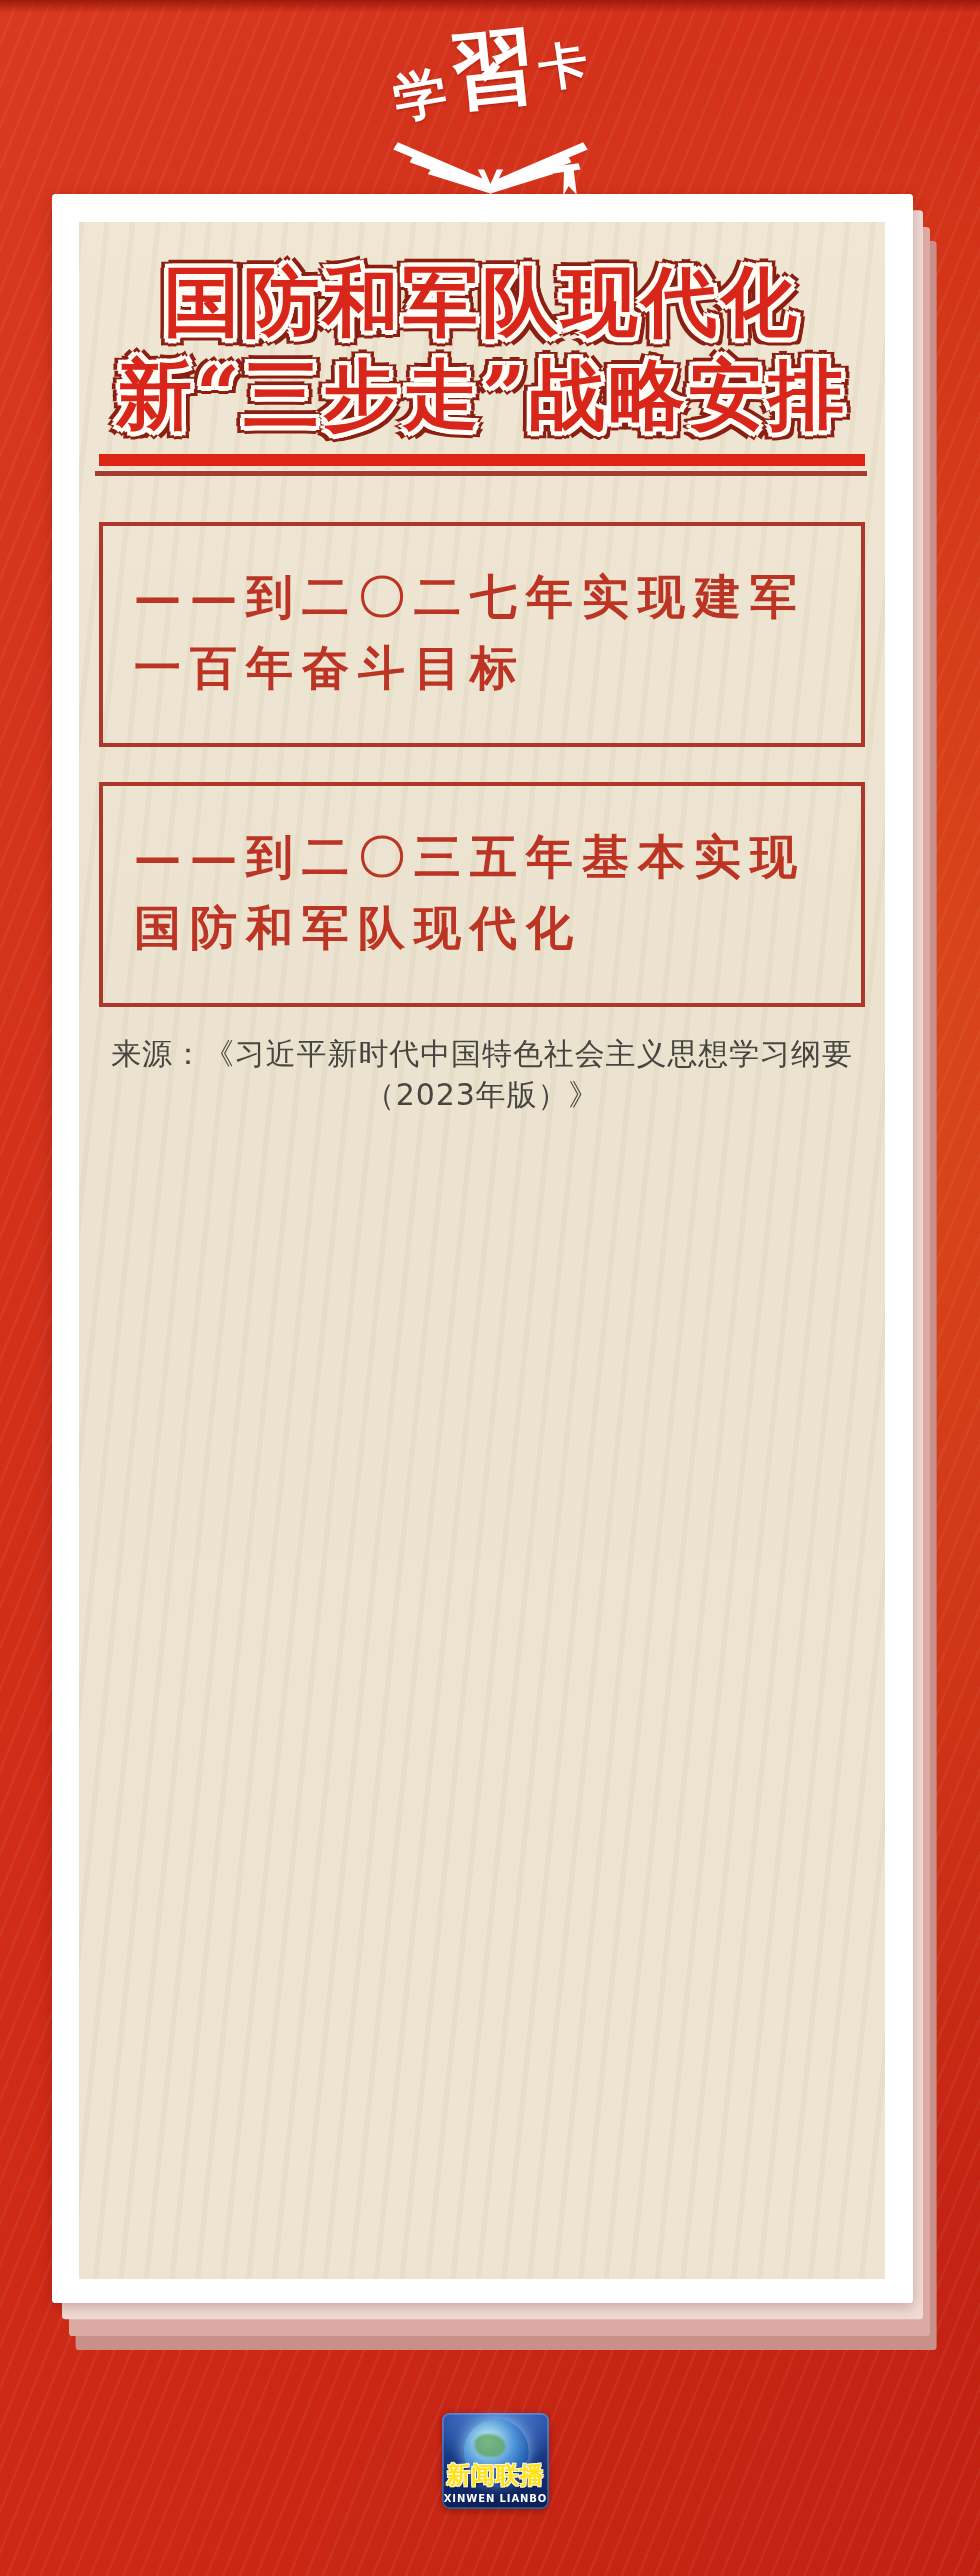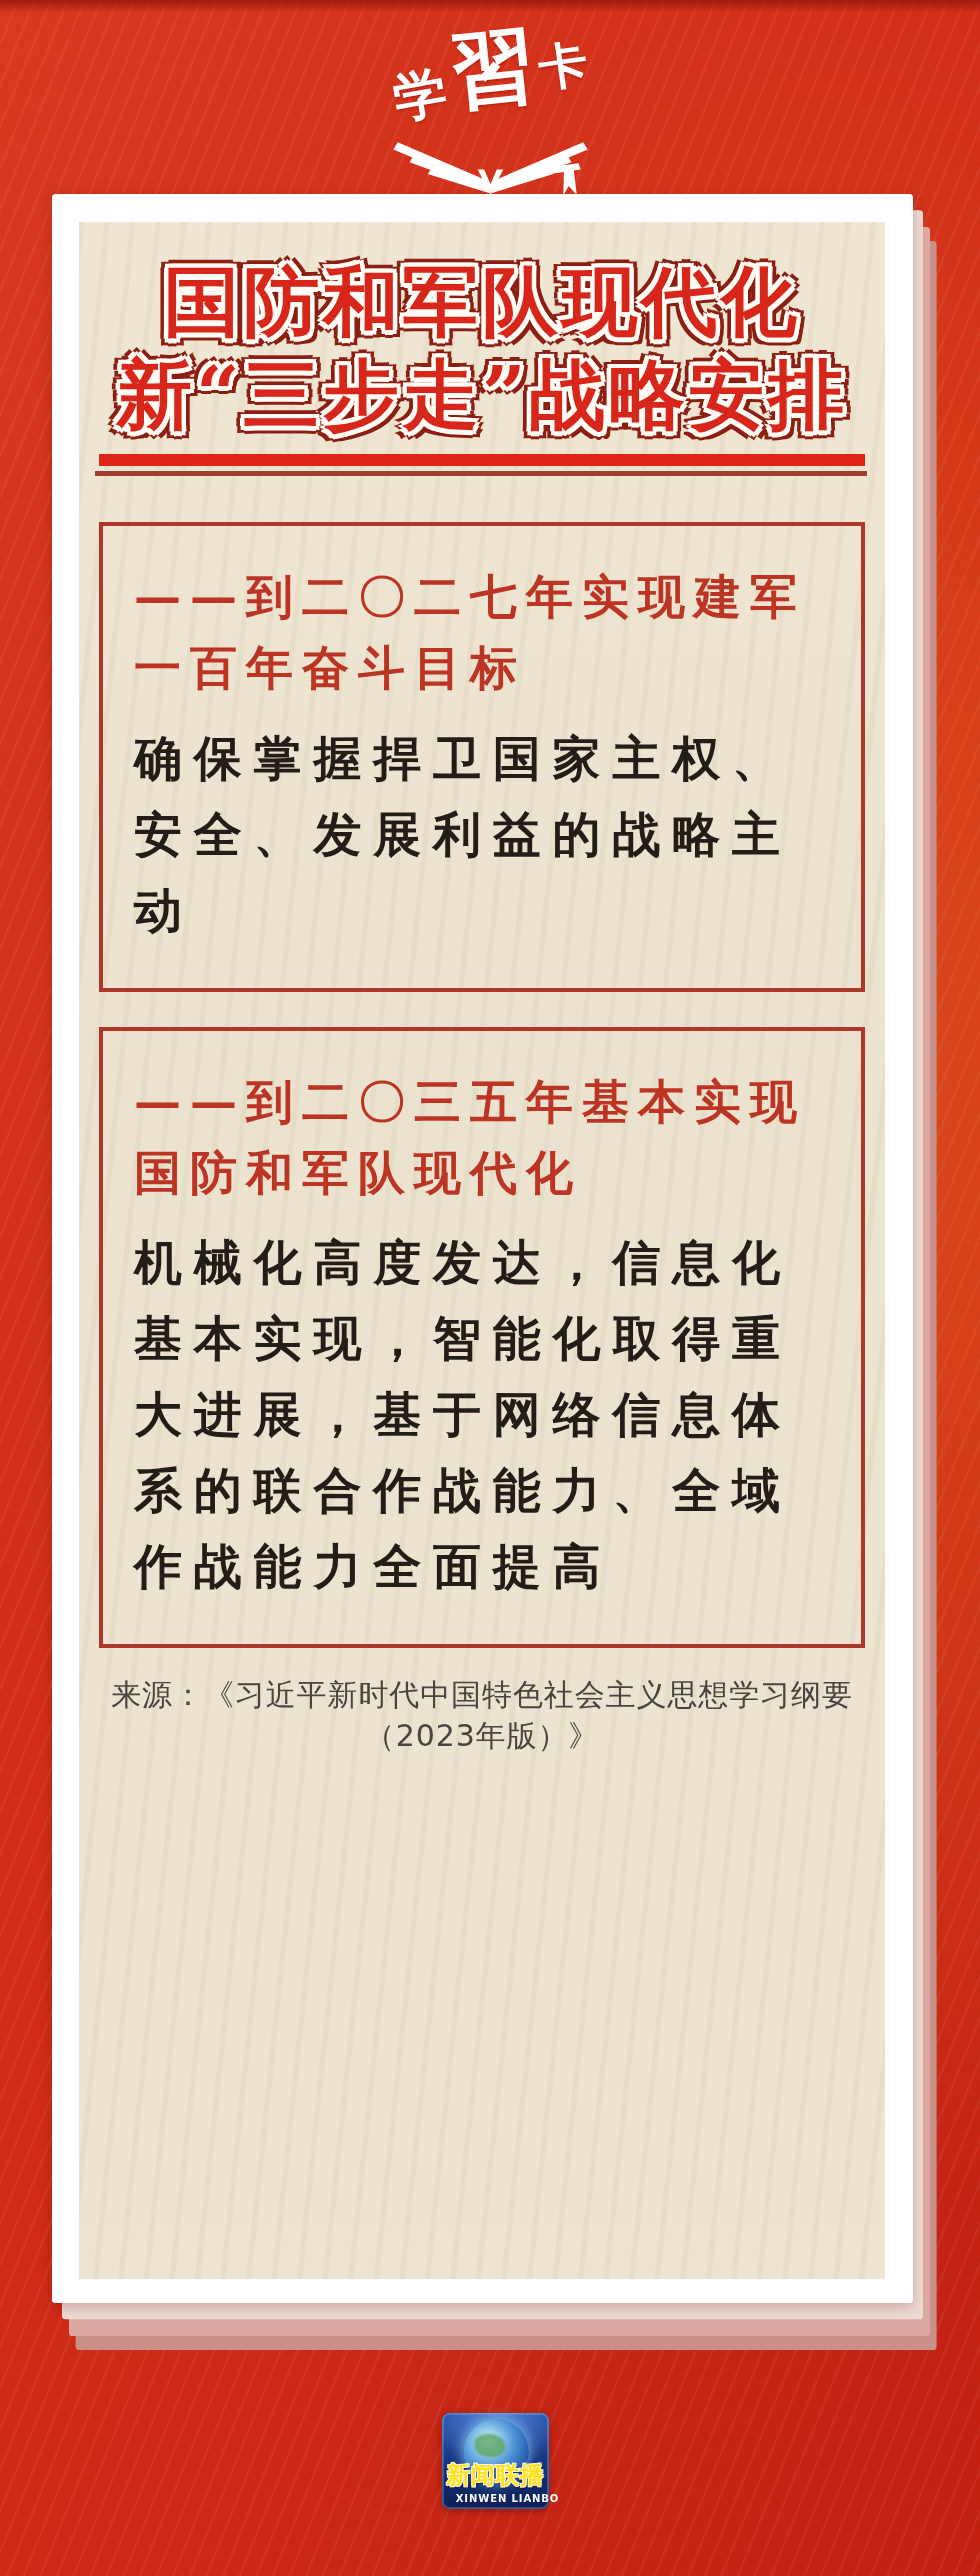--- a/index.html
+++ b/index.html
@@ -61,21 +61,21 @@
     box-shadow:inset 0 0 0 1.8px rgba(160,200,255,.35), 0 1.8px 7.3px rgba(60,0,0,.4);}
   .globe{position:absolute;left:50%;top:6.4px;transform:translateX(-50%);width:65px;height:65px;border-radius:50%;
     background:
       radial-gradient(circle at 38% 35%, #d8f4ff 0%, #9fd4ee 18%, #4e93d8 45%, #1d55a8 75%, #123a7e 100%);
     box-shadow:0 0 12.7px rgba(150,210,255,.8);}
   .globe::after{content:"";position:absolute;left:11px;top:14.5px;width:31px;height:23.6px;border-radius:45% 60% 50% 55%;
     background:rgba(90,160,90,.75);filter:blur(0.9px);}
   .tv-cn{position:absolute;left:0;bottom:18px;width:100%;text-align:center;font-weight:900;font-size:23.6px;
     color:#ffe11a;letter-spacing:0.9px;
     text-shadow:-0.9px -0.9px 0 #fff9e0,0.9px -0.9px 0 #fff9e0,-0.9px 0.9px 0 #fff9e0,0.9px 0.9px 0 #fff9e0,0 1.8px 2.7px #09123a;}
-  .tv-en{position:absolute;left:12px;bottom:5.4px;width:100%;text-align:center;color:#ffffff;font-size:10px;
+  .tv-en{position:absolute;left:0;bottom:5.4px;width:100%;text-align:center;color:#ffffff;font-size:10px;
     letter-spacing:0.9px;font-family:"DejaVu Sans","Liberation Sans",sans-serif;font-weight:700;}
 </style>
 </head>
 <body>
 
 <div class="screen">
 
   <div class="logo-area">
     <div class="logo-chars">
       <span class="c c1">学</span>
@@ -109,26 +109,24 @@
       <div class="title">
         <div>国防和军队现代化</div>
         <div>新“三步走”战略安排</div>
       </div>
 
       <div class="rule-thick"></div>
       <div class="rule-thin"></div>
 
       <section class="box b1">
         <p class="heading">——到二〇二七年实现建军一百年奋斗目标</p>
-        <p class="bodytext">确保掌握捍卫国家主权、安全、发展利益的战略主动</p>
       </section>
 
       <section class="box b2">
         <p class="heading">——到二〇三五年基本实现国防和军队现代化</p>
-        <p class="bodytext">机械化高度发达，信息化基本实现，智能化取得重大进展，基于网络信息体系的联合作战能力、全域作战能力全面提高</p>
       </section>
 
 
       <p class="source">来源：《习近平新时代中国特色社会主义思想学习纲要（2023年版）》</p>
     </div>
   </div>
 
   <div class="tv-logo">
     <div class="globe"></div>
     <div class="tv-cn">新闻联播</div>

